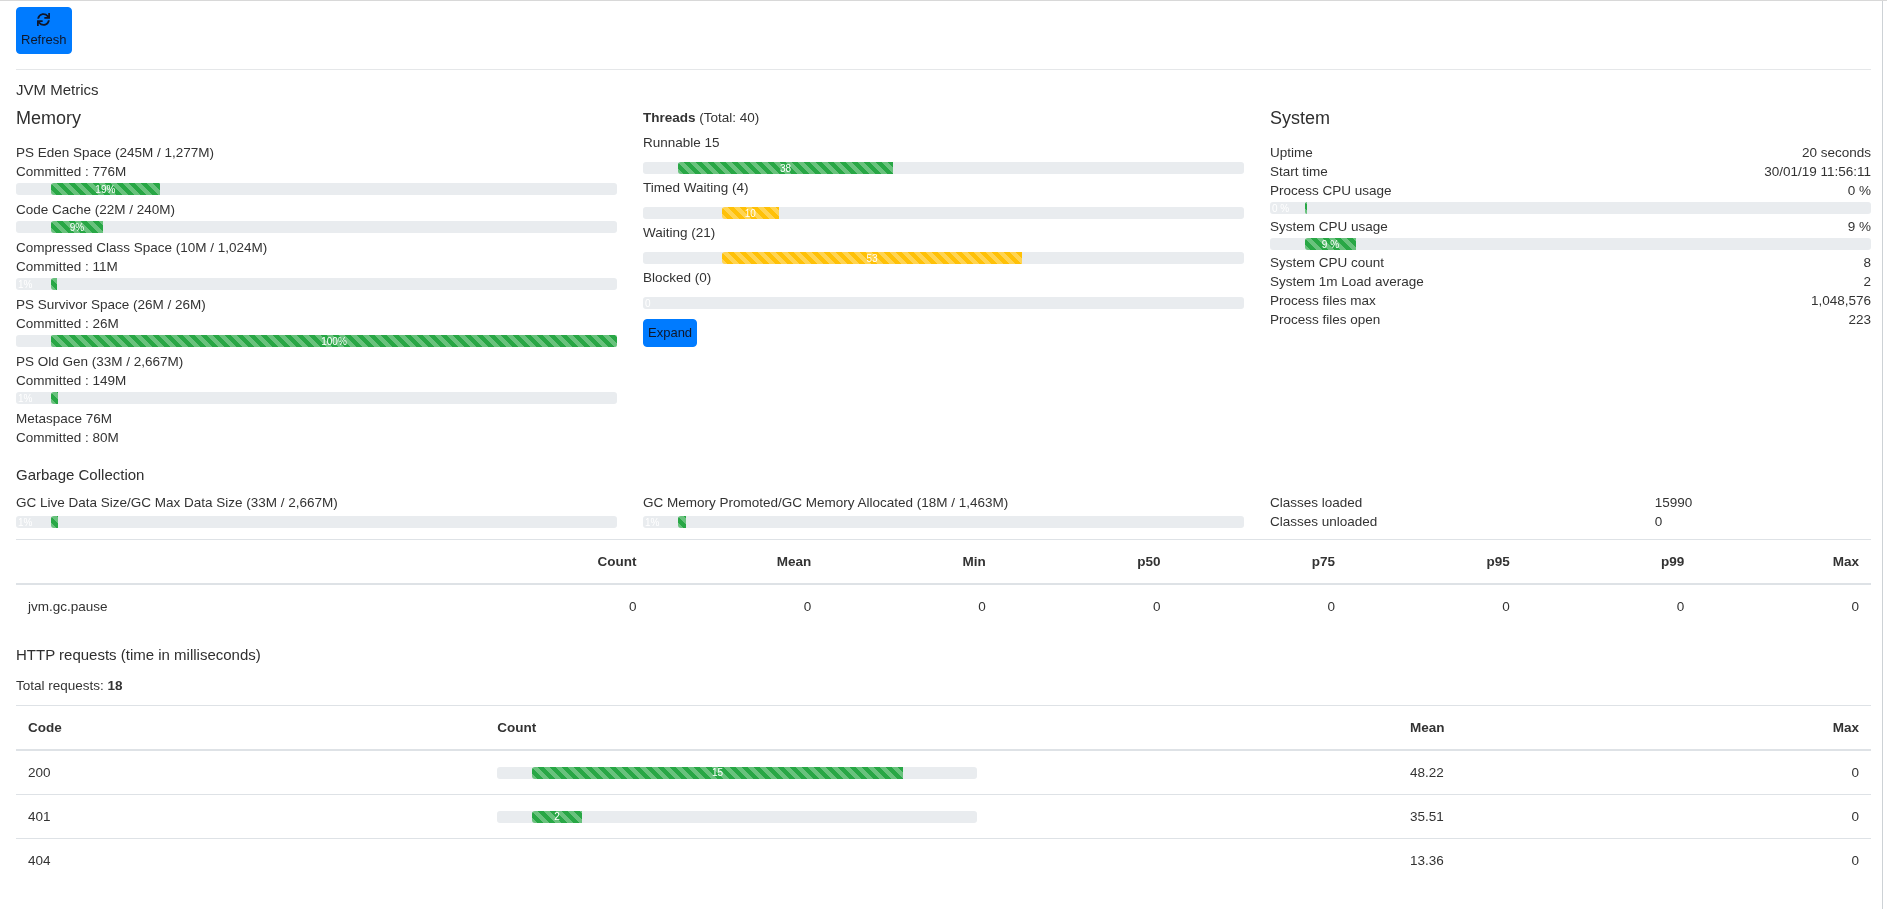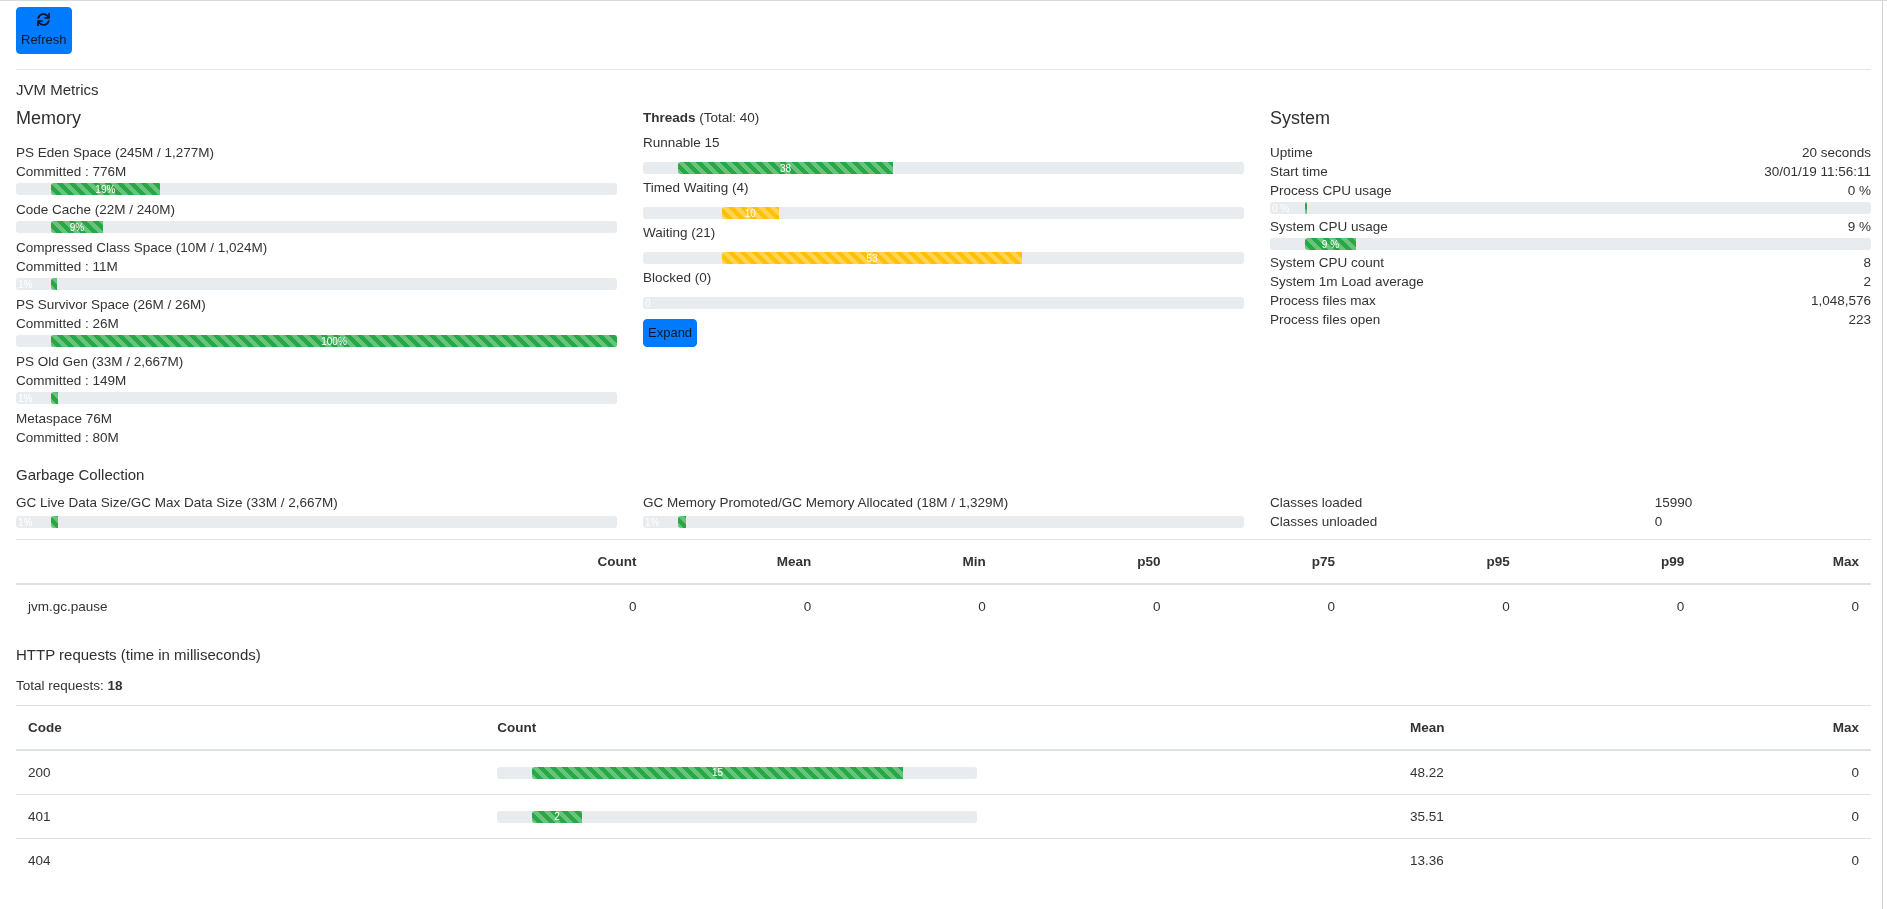--- a/index.html
+++ b/index.html
@@ -252,21 +252,21 @@
 
     <div class="grid3">
       <div>
         <div class="gc-label">GC Live Data Size/GC Max Data Size (33M / 2,667M)</div>
         <div class="progress">
           <div class="fill green striped" style="width: 1.2%;"></div>
           <span class="bar-label abs">1%</span>
         </div>
       </div>
       <div>
-        <div class="gc-label">GC Memory Promoted/GC Memory Allocated (18M / 1,329M)</div>
+        <div class="gc-label">GC Memory Promoted/GC Memory Allocated (18M / 1,463M)</div>
         <div class="progress">
           <div class="fill green striped" style="width: 1.4%;"></div>
           <span class="bar-label abs">1%</span>
         </div>
       </div>
       <div>
         <div class="cls-row">
           <span>Classes loaded</span>
           <span>15990</span>
         </div>

